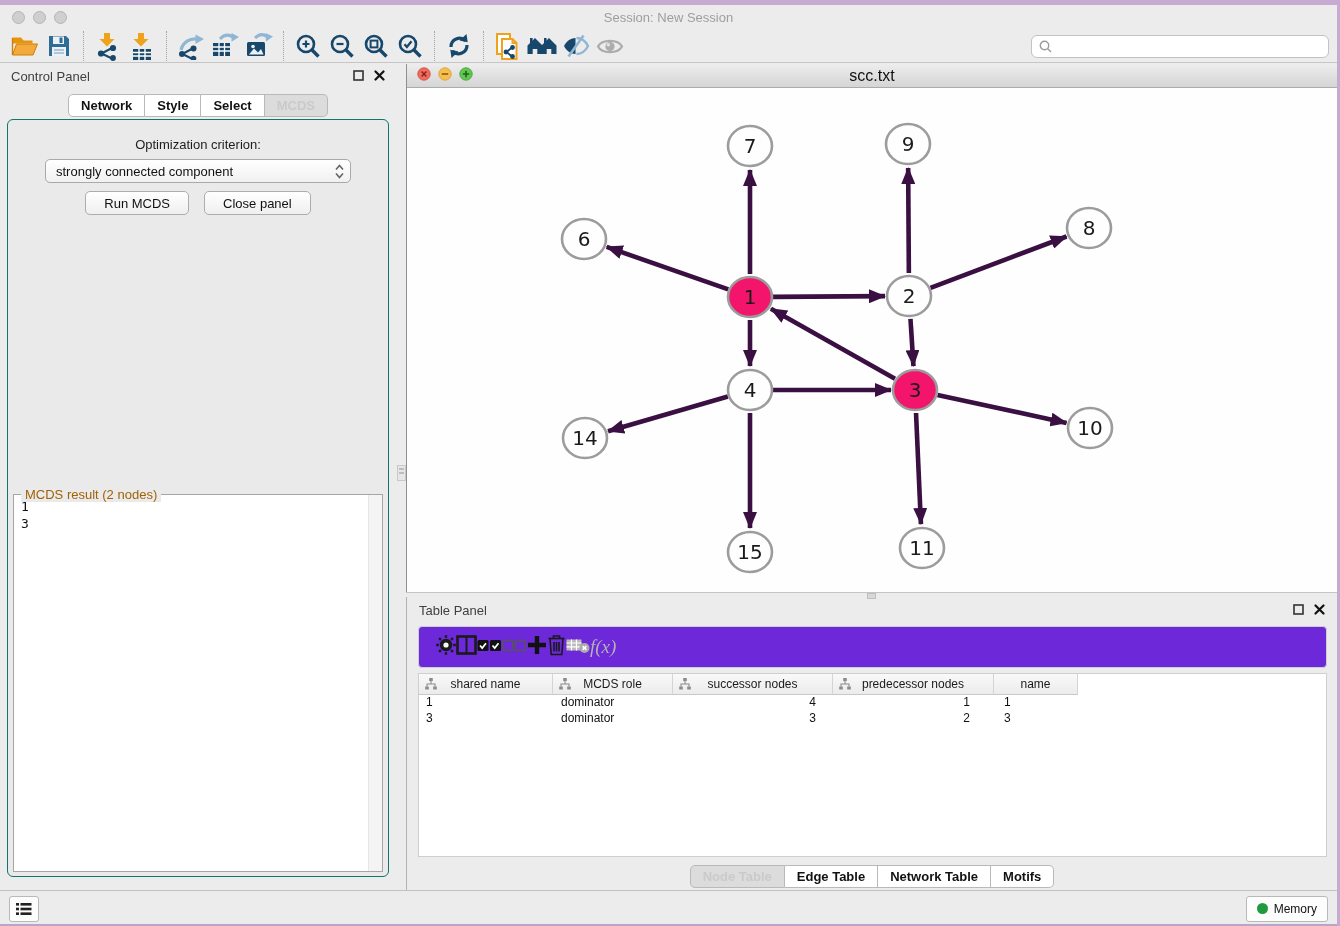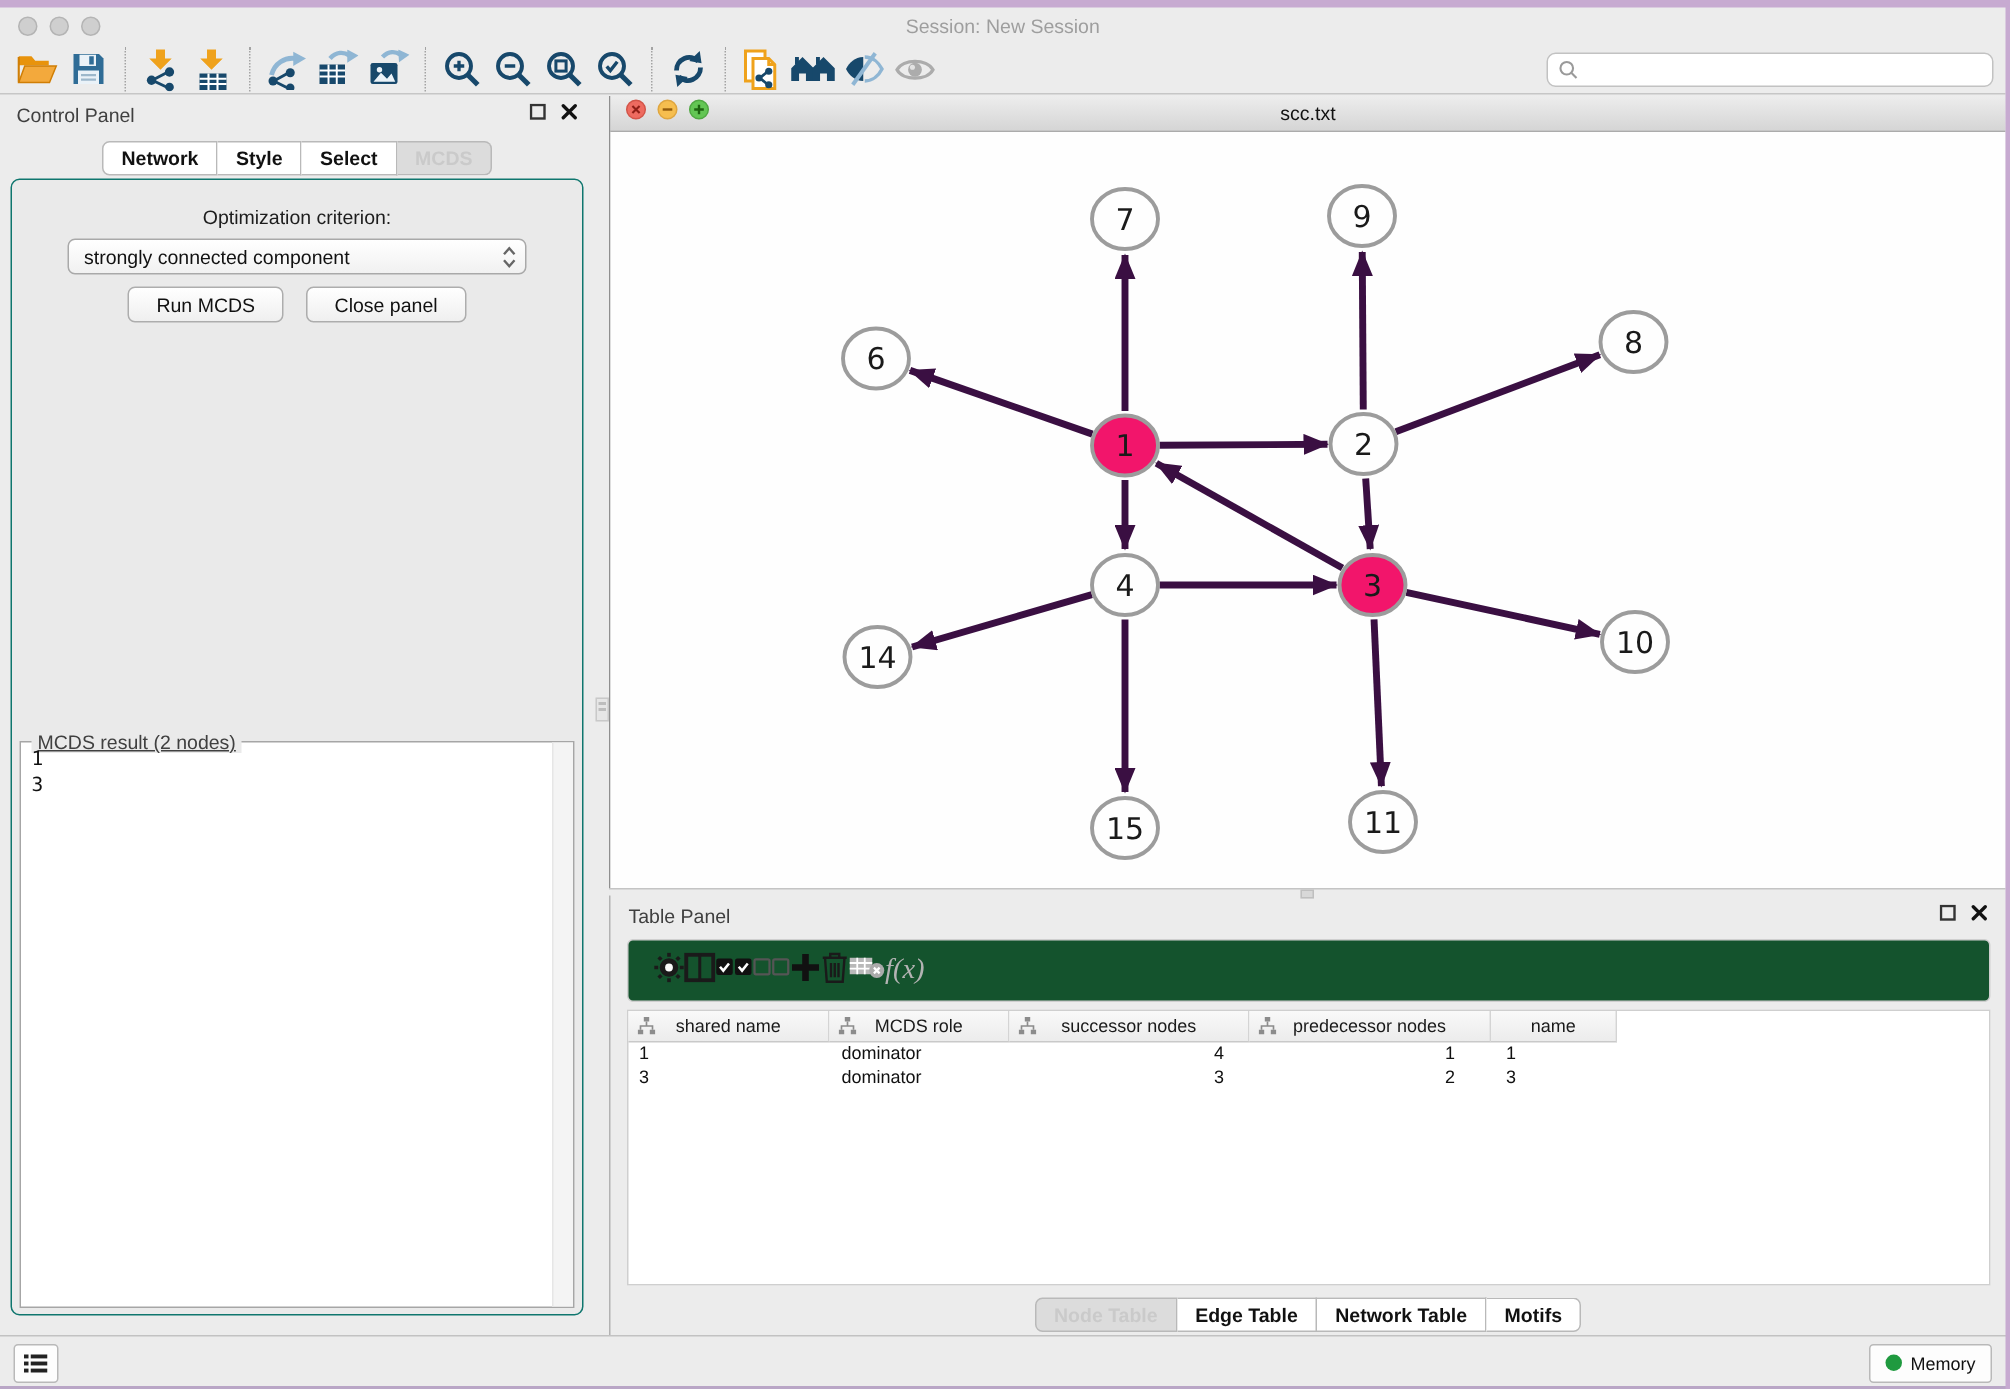--- a/index.html
+++ b/index.html
@@ -41,46 +41,46 @@
            border-radius:6px;background:#EAEAEA;}
   .opt-label{margin-top:17px;text-align:center;font-size:13px;color:#1D1D1D;}
   .criterion{position:absolute;top:39px;left:37px;right:37px;height:22px;border:1px solid #A9A9A9;
              border-radius:5px;background:linear-gradient(#FFFFFF,#F1F1F1);display:flex;align-items:center;
              padding-left:10px;font-size:13px;color:#111;}
   .criterion .stepper{margin-left:auto;margin-right:6px;display:flex;align-items:center;}
   .btn-row{position:absolute;top:71px;left:0;right:0;display:flex;justify-content:center;gap:15px;}
   .pbtn{height:20px;padding:1px 18px;border:1px solid #ADADAD;border-radius:5px;font-size:13px;color:#111;
         background:linear-gradient(#FFFFFF,#EFEFEF);display:flex;align-items:center;}
   .result-box{position:absolute;left:5px;right:5px;top:374px;bottom:4px;border:1px solid #A6A6A6;background:#fff;}
-  .result-legend{position:absolute;top:-8px;left:7px;background:#EAEAEA;padding:0 4px;font-size:13px;color:#404040;text-decoration:underline;}
+  .result-legend{position:absolute;top:-8px;left:7px;background:#EAEAEA;padding:0 4px;font-size:13px;color:#a16207;}
   .result-scroll{position:absolute;right:0;top:0;bottom:0;width:13px;background:#F4F4F4;border-left:1px solid #E6E6E6;}
   .result-text{position:absolute;left:7px;top:3px;font-family:"DejaVu Sans Mono",monospace;font-size:13px;
                line-height:17px;white-space:pre;color:#111;}
 
   
   .v-divider{position:absolute;left:396px;top:63px;width:10px;bottom:36px;}
   .v-grip{position:absolute;left:1px;top:402px;width:7px;height:14px;background:#E6E6E6;border:1px solid #C9C9C9;}
   .v-grip i{display:block;height:2px;margin:2px 1px 0 1px;background:#BDBDBD;}
 
   
   .network-panel{position:absolute;left:406px;top:64px;right:3px;height:528px;border-left:1px solid #8F8F8F;}
   .net-titlebar{height:23px;background:linear-gradient(#EDEDED,#D5D5D5);border-bottom:1px solid #ABABAB;
                 display:flex;align-items:center;position:relative;}
   .net-lights{display:flex;gap:7px;padding-left:10px;z-index:2;}
-  .net-title{position:absolute;left:0;right:0;text-align:center;font-size:13px;color:#111;}
+  .net-title{position:absolute;left:0;right:0;text-align:center;font-size:16px;color:#111;}
   .net-canvas{position:absolute;top:24px;left:0;right:0;bottom:0;background:#FEFEFE;overflow:hidden;}
 
   
   .h-divider{position:absolute;left:406px;right:3px;top:592px;height:5px;border-top:1px solid #C4C4C4;}
   .h-grip{width:7px;height:4px;background:#D8D8D8;border:1px solid #BFBFBF;margin:0 auto;}
 
   
   .table-panel{position:absolute;left:406px;right:3px;top:597px;bottom:36px;border-left:1px solid #B2B2B2;}
   .tp-header{height:26px;display:flex;align-items:center;padding:0 12px;}
-  .tp-toolbar{position:absolute;top:29px;left:11px;right:10px;height:40px;background:#14532d;
+  .tp-toolbar{position:absolute;top:29px;left:11px;right:10px;height:40px;background:#6d28d9;
               border:1px solid #CFCFCF;border-radius:4px;display:flex;align-items:center;padding-left:17px;text-align:right;}
   .fx{font-family:"Liberation Serif",serif;font-style:italic;color:#B3B3B3;font-size:19px;}
   .tp-table{position:absolute;top:76px;left:11px;right:10px;height:182px;background:#fff;border:1px solid #CFCFCF;}
   .thead{display:flex;height:21px;}
   .th{position:relative;box-sizing:border-box;display:flex;align-items:center;justify-content:center;
       background:linear-gradient(#F9F9F9,#ECECEC);border-right:1px solid #D4D4D4;border-bottom:1px solid #C9C9C9;
       font-size:12px;color:#1A1A1A;}
   .th .tree{position:absolute;left:6px;top:4px;}
   .trow{display:flex;height:16px;font-size:12px;color:#111;}
   .td{box-sizing:border-box;overflow:hidden;white-space:nowrap;}

